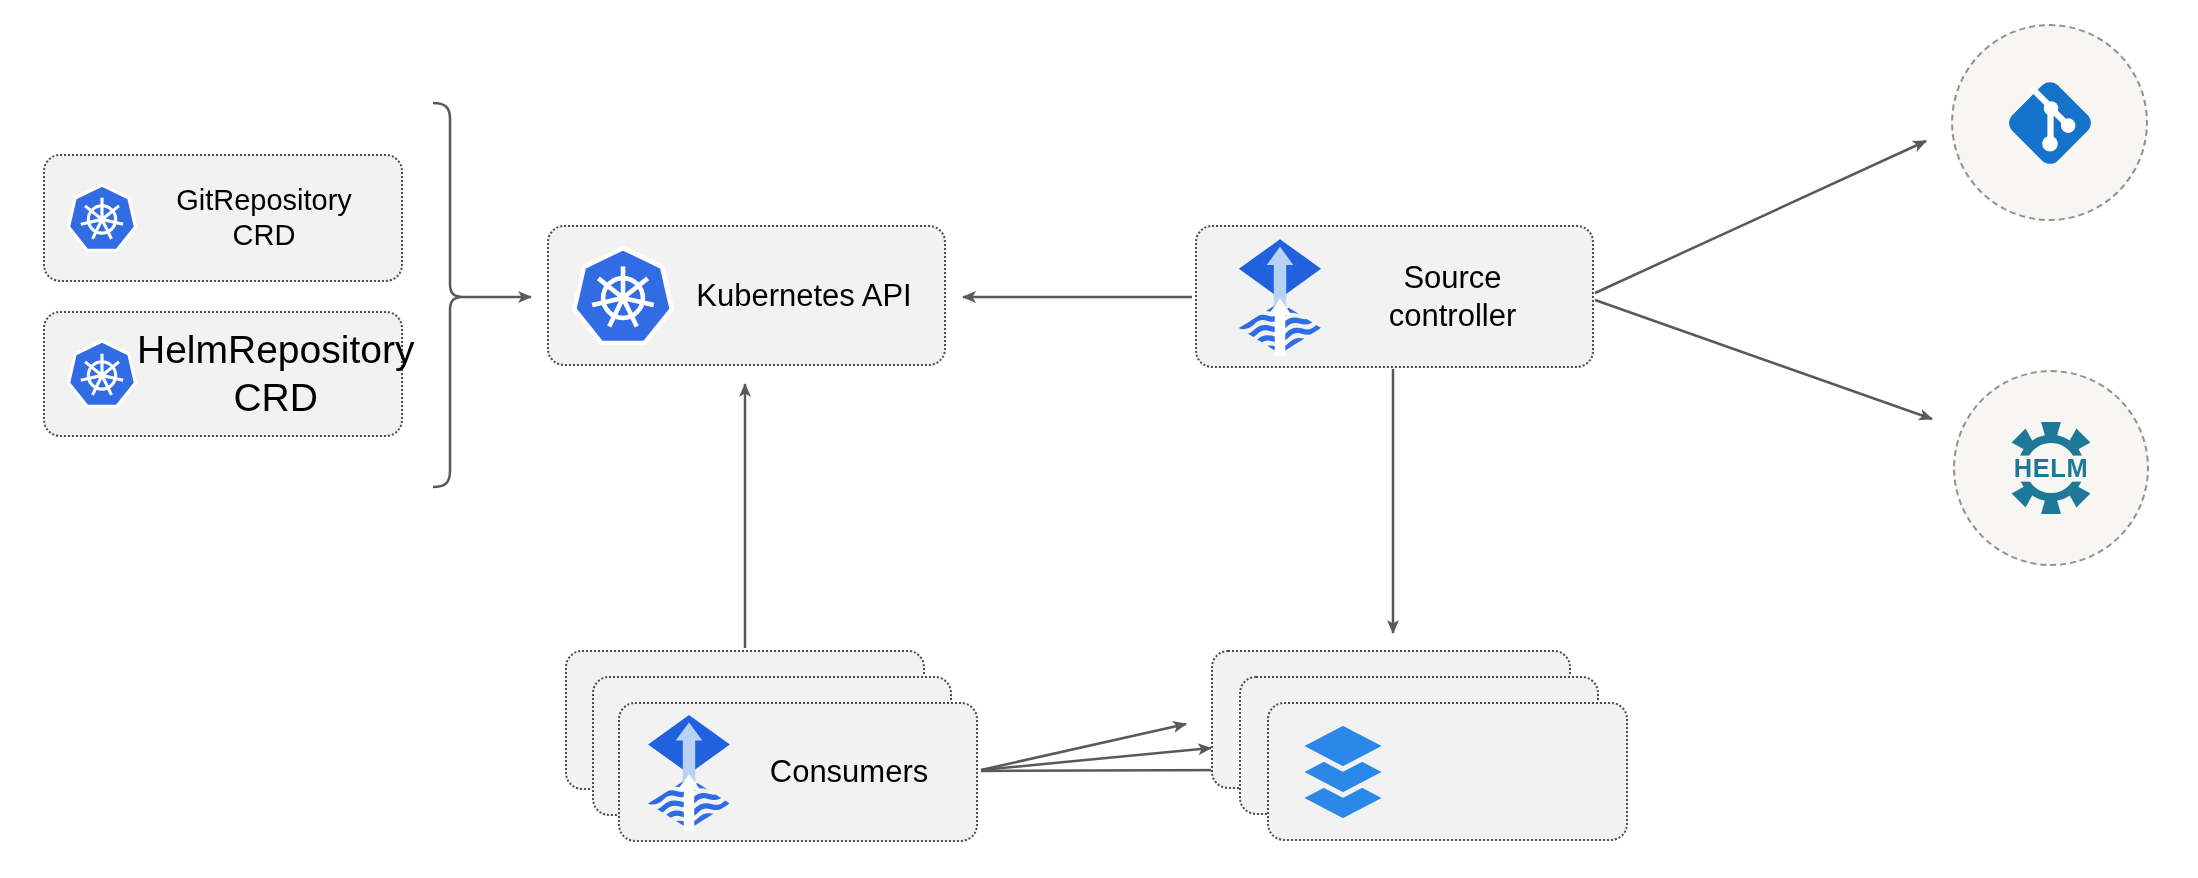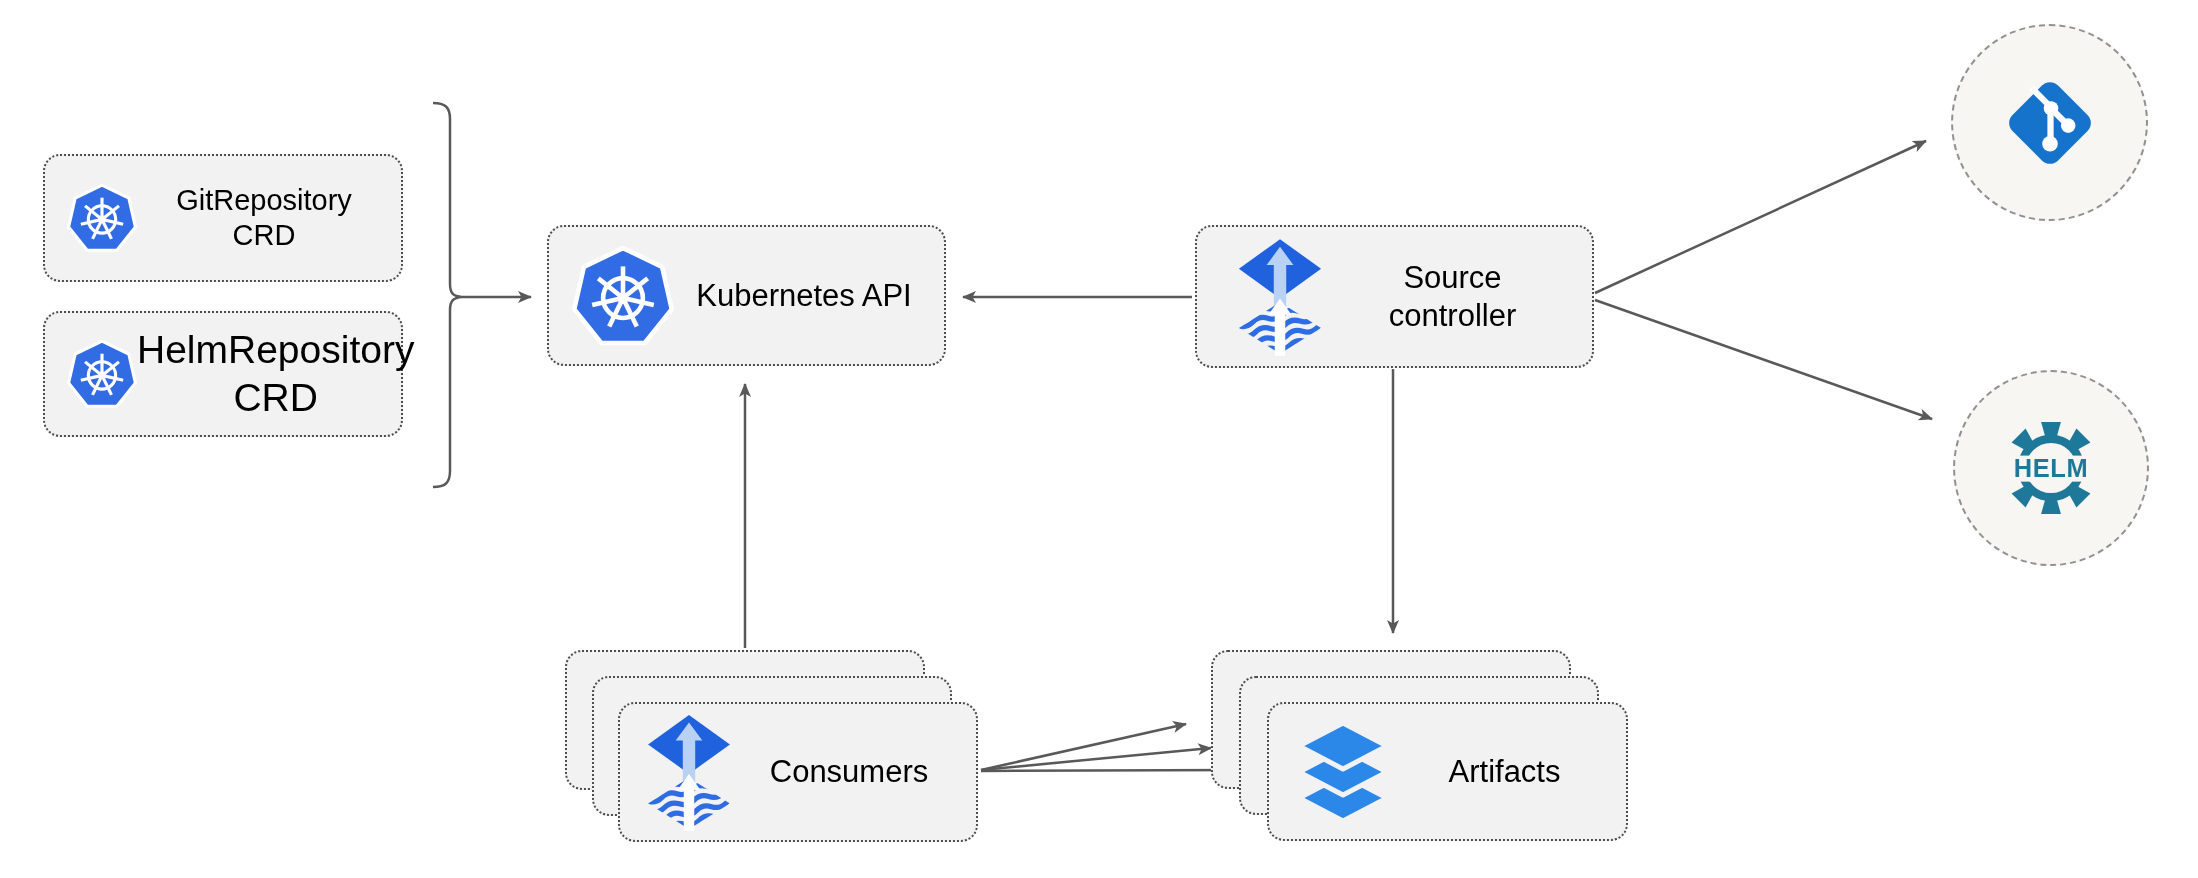--- a/index.html
+++ b/index.html
@@ -166,21 +166,20 @@
       </svg>
     <div class="label" style="font-size:31px">Consumers</div>
   </div>
 
   <div class="stack-back" style="left:1211px; top:650px; width:360px; height:139px;"></div>
   <div class="stack-back" style="left:1239px; top:676px; width:360px; height:139px;"></div>
   <div class="node" style="left:1267px; top:702px; width:361px; height:139px;">
     <svg class="icon" width="100" height="98" style="margin-left:24px">
         <use href="#sym-layers"></use>
       </svg>
-    <div class="label" style="font-size:31px">Artifacts</div>
   </div>
 
   <div class="endpoint" style="left:1951px; top:24px; width:197px; height:197px;">
     <svg width="104" height="104">
         <use href="#sym-git"></use>
       </svg>
   </div>
 
   <div class="endpoint" style="left:1953px; top:370px; width:196px; height:196px;">
     <svg width="124" height="124">

